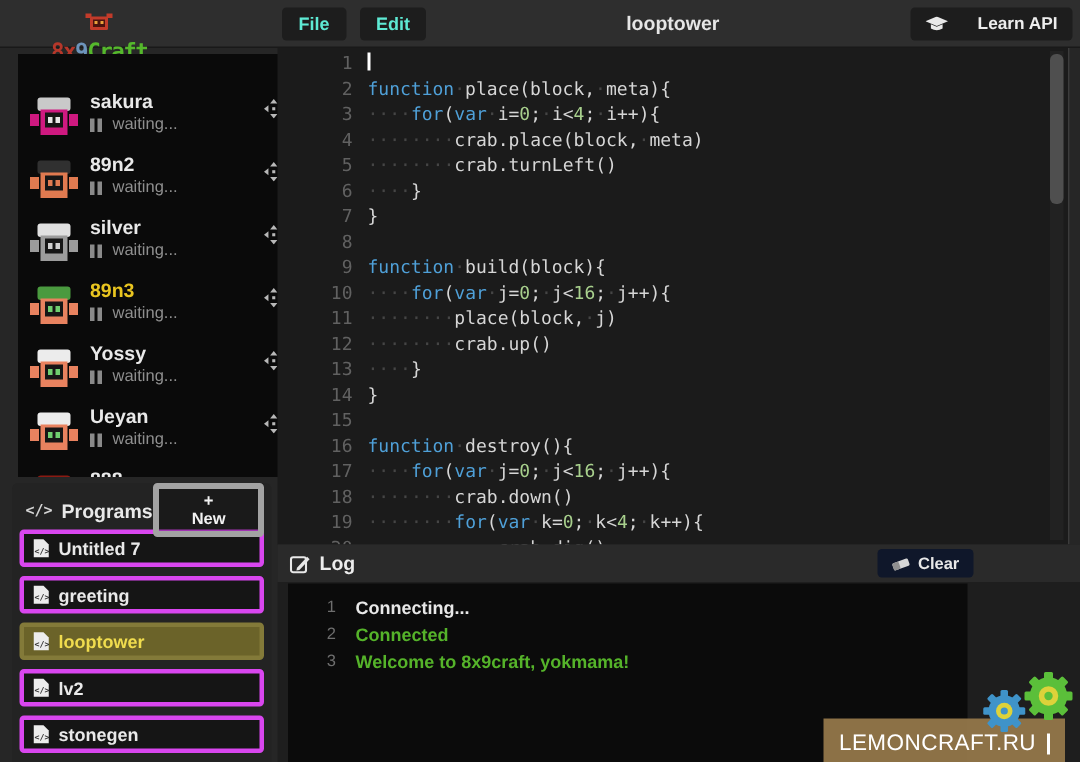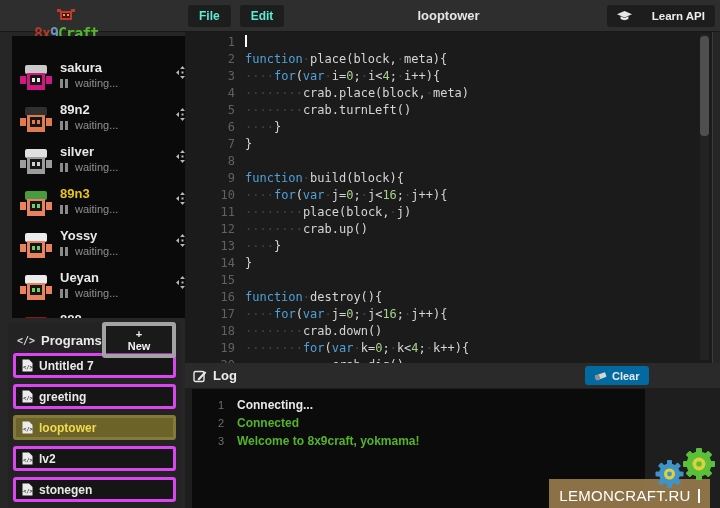--- a/index.html
+++ b/index.html
@@ -51,21 +51,21 @@
   .kw{color:#4fa0d8;}
   .nm{color:#a8d08d;}
   .ws{color:#454545;}
   .caret{display:inline-block;width:2px;height:12px;background:#ffffff;vertical-align:-1px;}
   .scrollbar{position:absolute;right:3px;top:2px;width:9px;height:326px;background:#222222;}
   .scroll-thumb{width:9px;height:100px;margin-top:2px;background:#4f4f4f;border-radius:4px;}
   
   .log-panel{position:absolute;left:185px;top:363px;width:535px;height:145px;background:#1e1e1e;}
   .log-header{height:25px;background:#2a2a2a;display:flex;align-items:center;padding:0 8px;position:relative;}
   .log-title{display:flex;align-items:center;gap:6px;color:#ededed;font-size:13px;font-weight:bold;}
-  .clear-btn{position:absolute;left:400px;top:3px;height:19px;background:#0369a1;border:none;border-radius:3px;
+  .clear-btn{position:absolute;left:400px;top:3px;height:19px;background:#0f172a;border:none;border-radius:3px;
              color:#e8e8e8;font-size:11px;font-weight:bold;display:flex;align-items:center;gap:5px;
              padding:0 9px;cursor:pointer;font-family:"Liberation Sans",sans-serif;}
   .log-content{position:absolute;left:7px;top:26px;width:453px;height:119px;background:#0b0b0b;
                padding-top:7px;box-sizing:border-box;}
   .log-entry{display:flex;height:18px;align-items:center;}
   .log-num{width:32px;text-align:right;color:#6e6e6e;font-size:11px;flex:none;}
   .log-text{margin-left:13px;font-size:12px;font-weight:bold;}
   
   .wm-band{position:absolute;left:549px;top:479px;width:161px;height:33px;background:rgba(148,119,74,0.95);
            display:flex;align-items:center;justify-content:center;color:#ffffff;font-size:15px;

